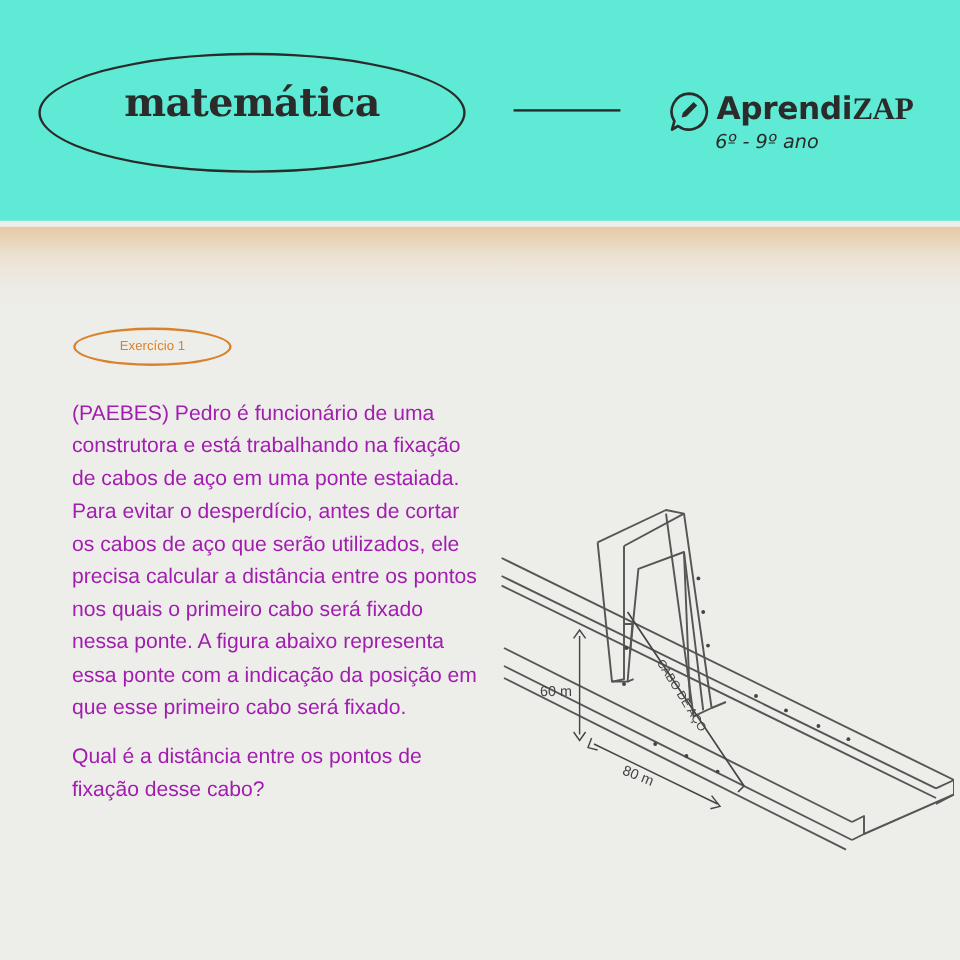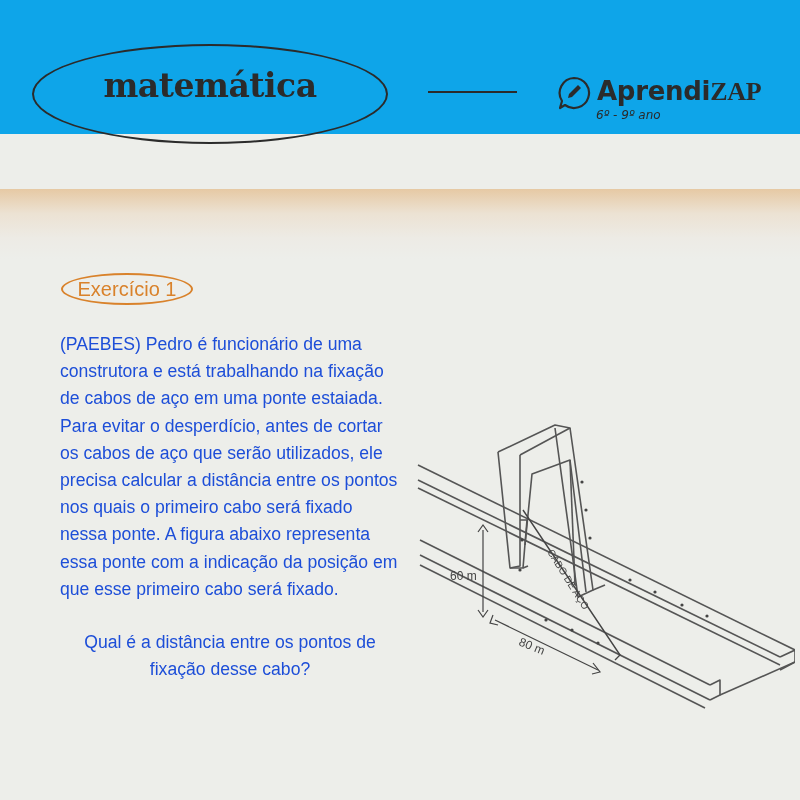--- a/index.html
+++ b/index.html
@@ -4,22 +4,22 @@
 <style>
   * { box-sizing: border-box; margin: 0; padding: 0; }
   html, body { width: 800px; height: 800px; overflow: hidden; }
   body {
     position: relative;
     background: #edeeea;
     font-family: "Liberation Sans", sans-serif;
     color: #2f2f2f;
   }
   .header {
-    position: absolute; left: 0; top: 0; width: 800px; height: 134px;
-    background: #0ea5e9;
+    position: absolute; left: 0; top: 0; width: 800px; height: 184px;
+    background: #5eead4;
   }
   .fade {
     position: absolute; left: 0; top: 189px; width: 800px; height: 70px;
     background: linear-gradient(to bottom, #e6c9a4 0%, #ece2d3 35%, #edebe5 70%, #edeeea 100%);
   }
   .subject-oval {
     position: absolute; left: 32px; top: 44px; width: 356px; height: 100px;
     border: 2px solid #2b2b2b; border-radius: 50%;
   }
   .subject-title {
@@ -33,34 +33,34 @@
   .logo-icon {
     position: absolute; left: 557px; top: 76px; width: 34px; height: 34px;
   }
   .logo-text {
     position: absolute; left: 597px; top: 76px; font-size: 26px; color: #2b2b2b;
     font-family: "DejaVu Sans", sans-serif; letter-spacing: -0.3px;
   }
   .logo-text .light { font-weight: bold; }
   .logo-text .bold { font-weight: bold; font-family: Liberation Serif, serif; }
   .grade {
-    position: absolute; left: 596px; top: 108px; font-size: 12px; font-style: italic; color: #2b2b2b;
+    position: absolute; left: 596px; top: 108px; font-size: 16px; font-style: italic; color: #2b2b2b;
     font-family: "DejaVu Sans", sans-serif;
   }
   .exercise-badge {
     position: absolute; left: 61px; top: 273px; width: 132px; height: 32px;
     border: 2px solid #d9822b; border-radius: 50%;
     display: flex; align-items: center; justify-content: center;
-    color: #d9822b; font-size: 20px;
+    color: #d9822b; font-size: 11px;
   }
   .question {
     position: absolute; left: 60px; top: 331px; width: 340px;
-    font-size: 17.6px; line-height: 27.2px; color: #1d4ed8;
+    font-size: 17.6px; line-height: 27.2px; color: #a21caf;
   }
-  .question p + p { margin-top: 26px; text-align: center; }
+  .question p + p { margin-top: 14px; }
   .figure {
     position: absolute; left: 410px; top: 380px; width: 385px; height: 330px;
   }
 </style>
 </head>
 <body>
 
 <div class="header">
   <div class="subject-oval"></div>
   <div class="subject-title">matemática</div>

